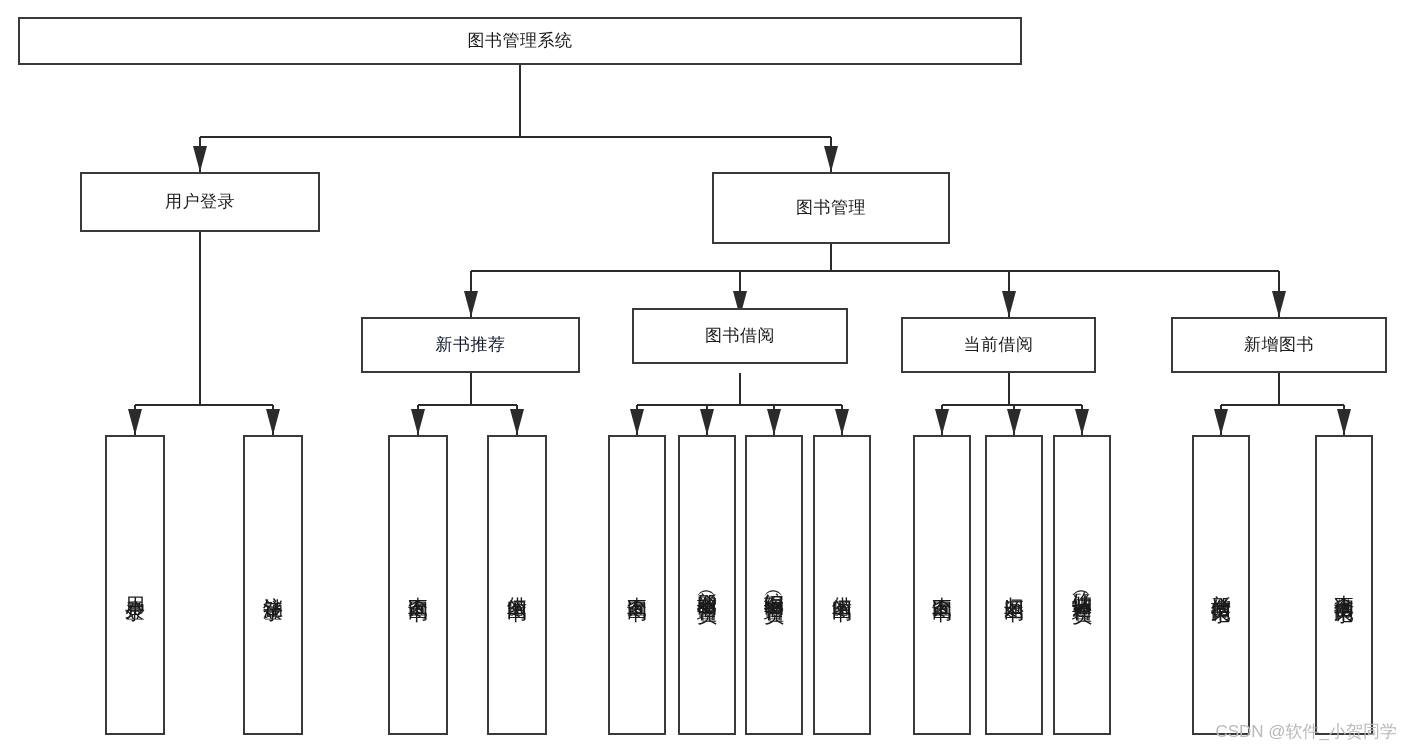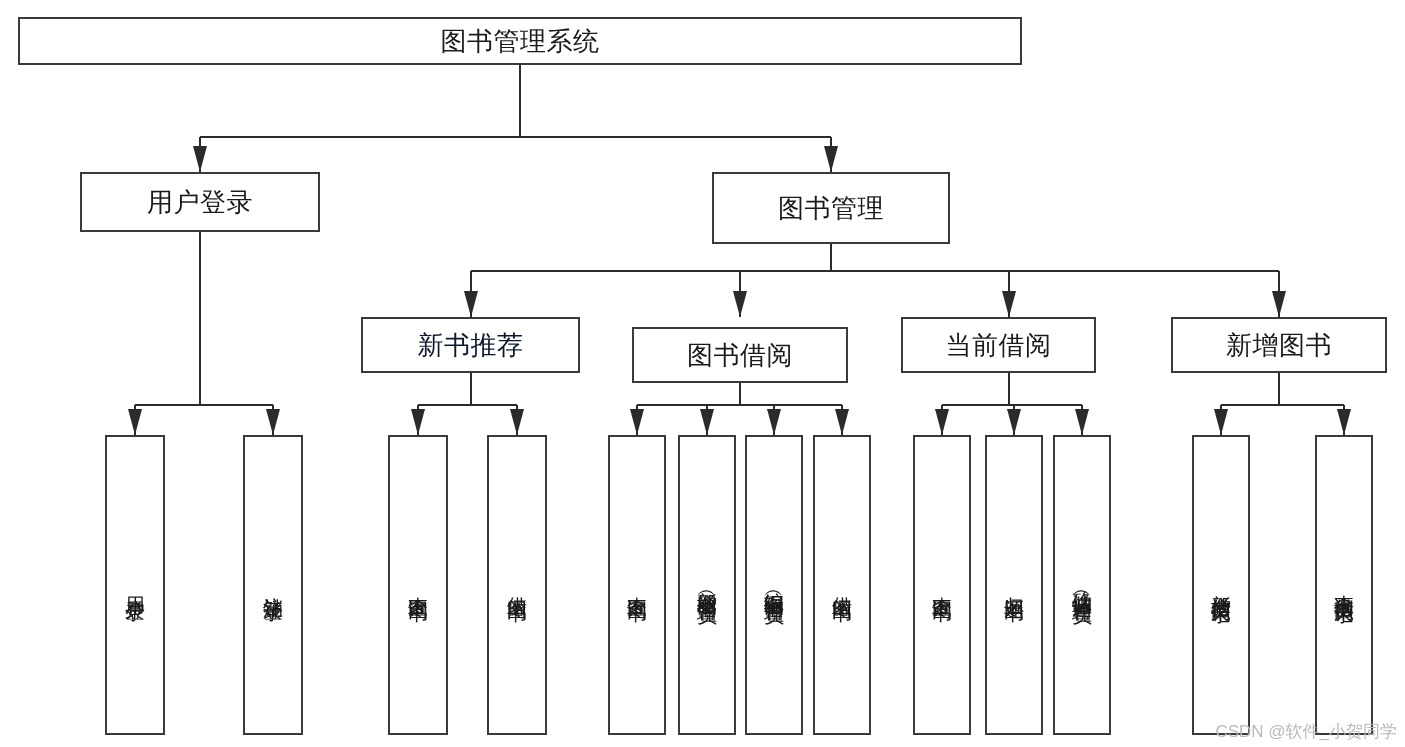--- a/index.html
+++ b/index.html
@@ -31,21 +31,21 @@
   }
   .node-label {
     color: #1a1a1a;
     line-height: 1.16;
     text-align: center;
     white-space: nowrap;
     letter-spacing: 0.5px;
   }
   .node-box.horizontal .node-label {
     writing-mode: horizontal-tb;
-    font-size: 26px;
+    font-size: 17px;
   }
   .node-box.vertical .node-label {
     writing-mode: vertical-rl;
     text-orientation: upright;
     font-size: 20px;
     letter-spacing: 2px;
   }
   #connectors {
     position: absolute;
     left: 0;
@@ -129,21 +129,21 @@
       </div>
       <div class="node-box horizontal" style="left: 80px; top: 172px; width: 240px; height: 60px; border-color: rgb(58, 58, 58); background: rgb(255, 255, 255);">
         <div class="node-label" style="color: rgb(26, 26, 26);">用户登录</div>
       </div>
       <div class="node-box horizontal" style="left: 712px; top: 172px; width: 238px; height: 72px; border-color: rgb(58, 58, 58); background: rgb(255, 255, 255);">
         <div class="node-label" style="color: rgb(26, 26, 26);">图书管理</div>
       </div>
       <div class="node-box horizontal" style="left: 361px; top: 317px; width: 219px; height: 56px; border-color: rgb(58, 58, 58); background: rgb(255, 255, 255);">
         <div class="node-label" style="color: #0f172a;">新书推荐</div>
       </div>
-      <div class="node-box horizontal" style="left: 632px; top: 327px; width: 216px; height: 56px; border-color: rgb(58, 58, 58); background: rgb(255, 255, 255);">
+      <div class="node-box horizontal" style="left: 632px; top: 308px; width: 216px; height: 56px; border-color: rgb(58, 58, 58); background: rgb(255, 255, 255);">
         <div class="node-label" style="color: rgb(26, 26, 26);">图书借阅</div>
       </div>
       <div class="node-box horizontal" style="left: 901px; top: 317px; width: 195px; height: 56px; border-color: rgb(58, 58, 58); background: rgb(255, 255, 255);">
         <div class="node-label" style="color: rgb(26, 26, 26);">当前借阅</div>
       </div>
       <div class="node-box horizontal" style="left: 1171px; top: 317px; width: 216px; height: 56px; border-color: rgb(58, 58, 58); background: rgb(255, 255, 255);">
         <div class="node-label" style="color: rgb(26, 26, 26);">新增图书</div>
       </div>
       <div class="node-box vertical" style="left: 105px; top: 435px; width: 60px; height: 300px; border-color: rgb(58, 58, 58); background: rgb(255, 255, 255);">
         <div class="node-label" style="color: rgb(26, 26, 26);">用户登录</div>

